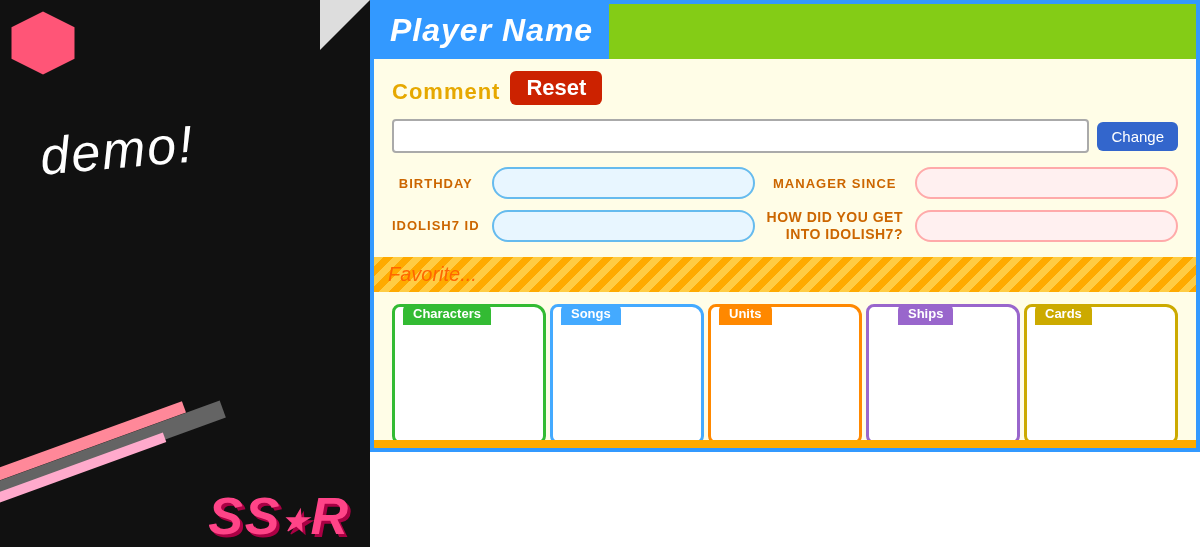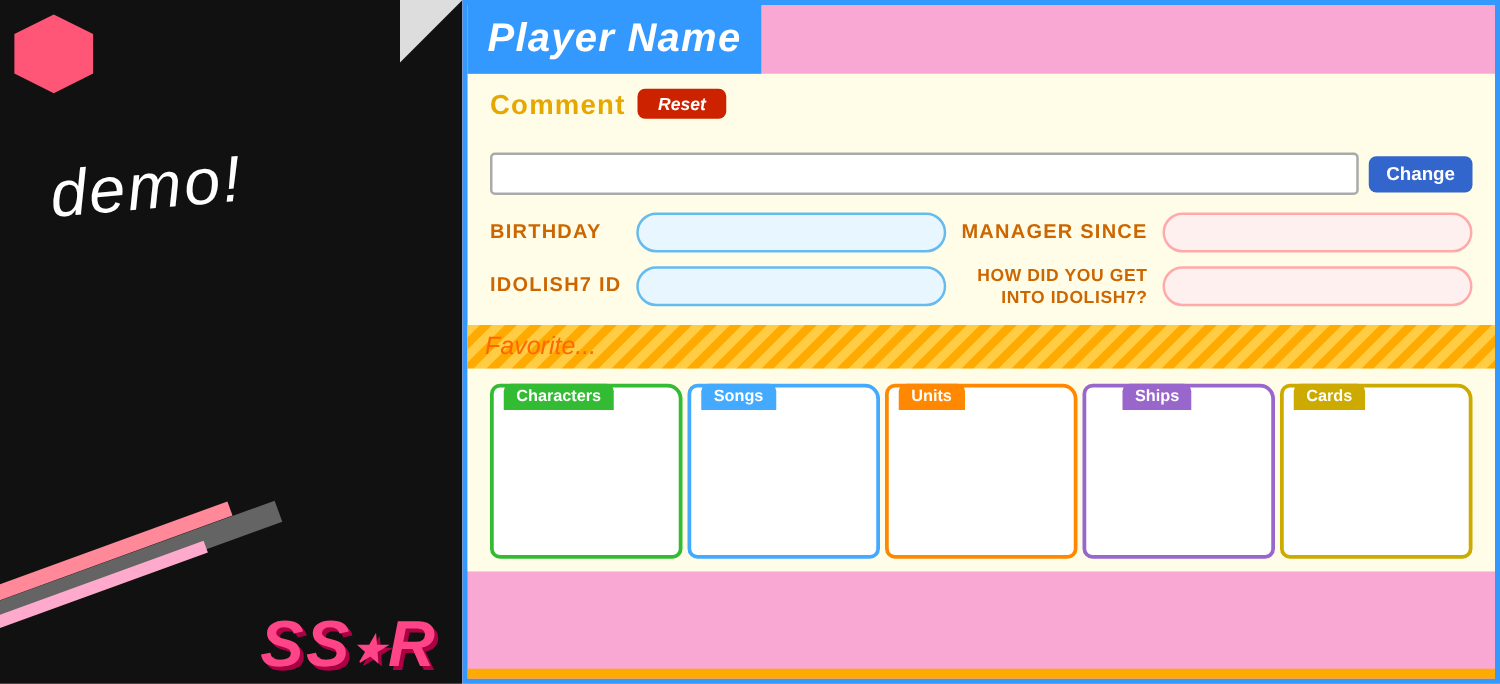--- a/index.html
+++ b/index.html
@@ -68,22 +68,22 @@
       width: 0;
       height: 0;
       border-style: solid;
       border-width: 50px 50px 0 0;
       border-color: #ddd transparent transparent transparent;
     }
 
     
     .right-panel {
       flex: 1;
-      height: 547px;
-      background: #f9a8d4;
+      height: 452px;
+      background: #84cc16;
       border: 4px solid #3399ff;
       position: relative;
       overflow: hidden;
     }
 
     
     .player-name-header {
       background: #3399ff;
       padding: 8px 16px 10px 16px;
       display: inline-block;
@@ -99,40 +99,39 @@
 
     
     .main-content {
       padding: 12px 18px;
       background: #fffde7;
     }
 
     
     .comment-row {
       display: flex;
-      align-items: flex-start;
+      align-items: flex-end;
       gap: 10px;
-      margin-bottom: 25px;
+      margin-bottom: 14px;
     }
     .comment-label {
       font-size: 22px;
       font-weight: 700;
       color: #e6a800;
       letter-spacing: 1px;
     }
     .reset-button {
       background: #cc2200;
       color: white;
       border: none;
       border-radius: 6px;
       padding: 4px 16px;
-      font-size: 14px;
+      font-size: 22px;
       font-weight: 700;
       cursor: pointer;
-      font-style: italic;
     }
 
     
     .comment-input-row {
       display: flex;
       align-items: center;
       gap: 8px;
       margin-bottom: 14px;
     }
     .comment-input {
@@ -144,40 +143,41 @@
       padding: 4px 8px;
       font-size: 15px;
     }
     .change-button {
       background: #3366cc;
       color: white;
       border: none;
       border-radius: 6px;
       padding: 6px 14px;
       font-size: 15px;
-      font-weight: 700;
+      font-weight: 400;
       cursor: pointer;
       white-space: nowrap;
     }
 
     
     .fields-grid {
       display: grid;
       grid-template-columns: auto 1fr auto 1fr;
       gap: 10px 12px;
       align-items: center;
       margin-bottom: 14px;
     }
     .field-label {
-      font-size: 16px;
+      font-size: 13px;
       font-weight: 900;
       color: #cc6600;
       letter-spacing: 1px;
       text-transform: uppercase;
       white-space: nowrap;
+      text-align: center;
     }
     .field-label-small {
       font-size: 14px;
       font-weight: 900;
       color: #cc6600;
       letter-spacing: 0.5px;
       text-transform: uppercase;
       white-space: nowrap;
       text-align: right;
       line-height: 1.2;

